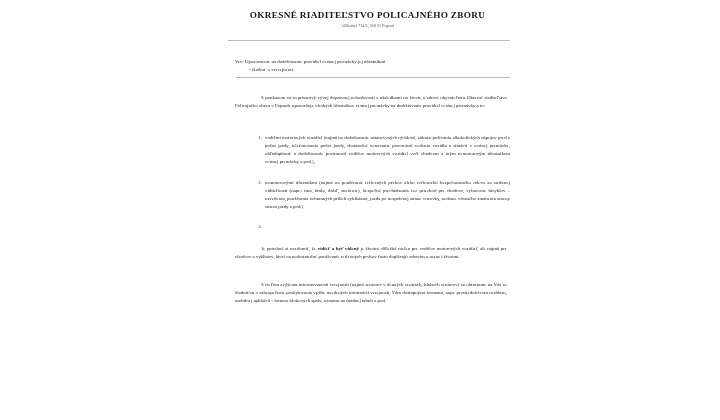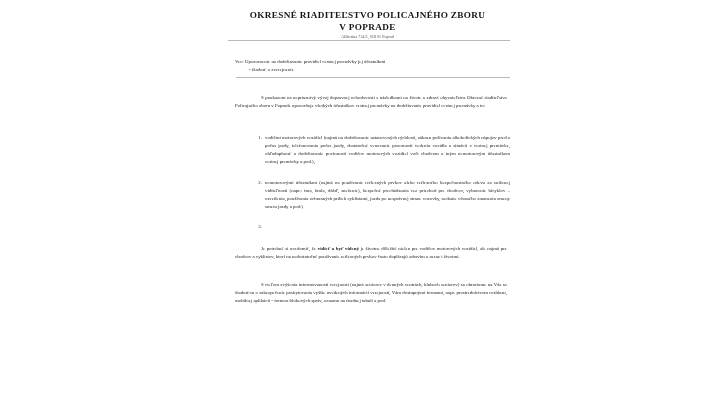--- a/index.html
+++ b/index.html
@@ -133,21 +133,20 @@
     font-weight: bold;
   }
 </style>
 </head>
 <body>
 
 <div class="page">
 
   <div class="letterhead">
     <div class="letterhead-line1">OKRESNÉ RIADITEĽSTVO POLICAJNÉHO ZBORU</div>
-    <div class="letterhead-line2">V POPRADE</div>
     <div class="letterhead-address">Alžbetina 714/3, 058 01 Poprad</div>
   </div>
   <div class="rule rule-header"></div>
 
   <div class="subject">
     <div class="subject-line1">Vec: Upozornenie na dodržiavanie pravidiel cestnej premávky jej účastníkmi</div>
     <div class="subject-line2">- žiadosť o zverejnenie</div>
   </div>
   <div class="rule rule-subject"></div>
 

